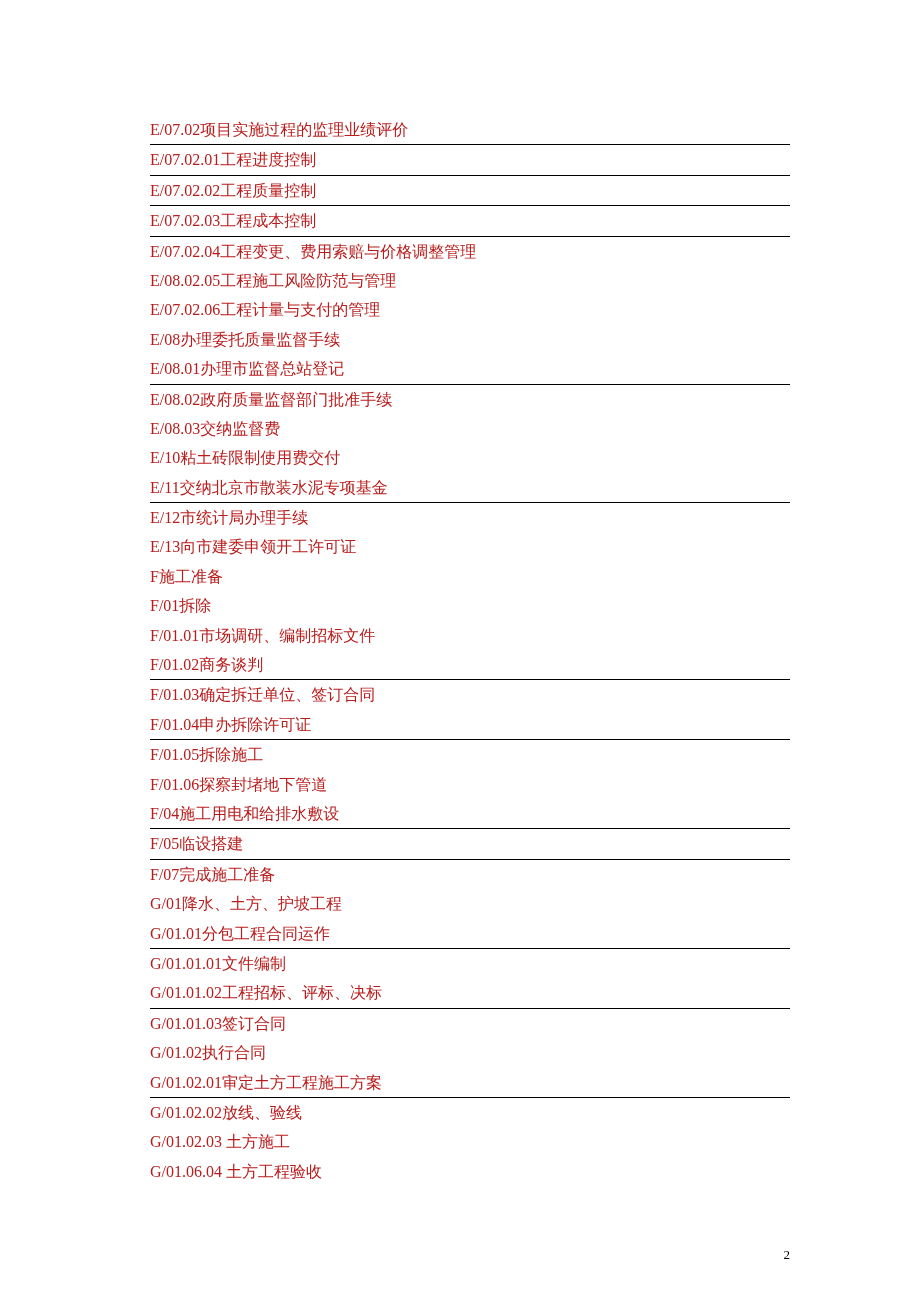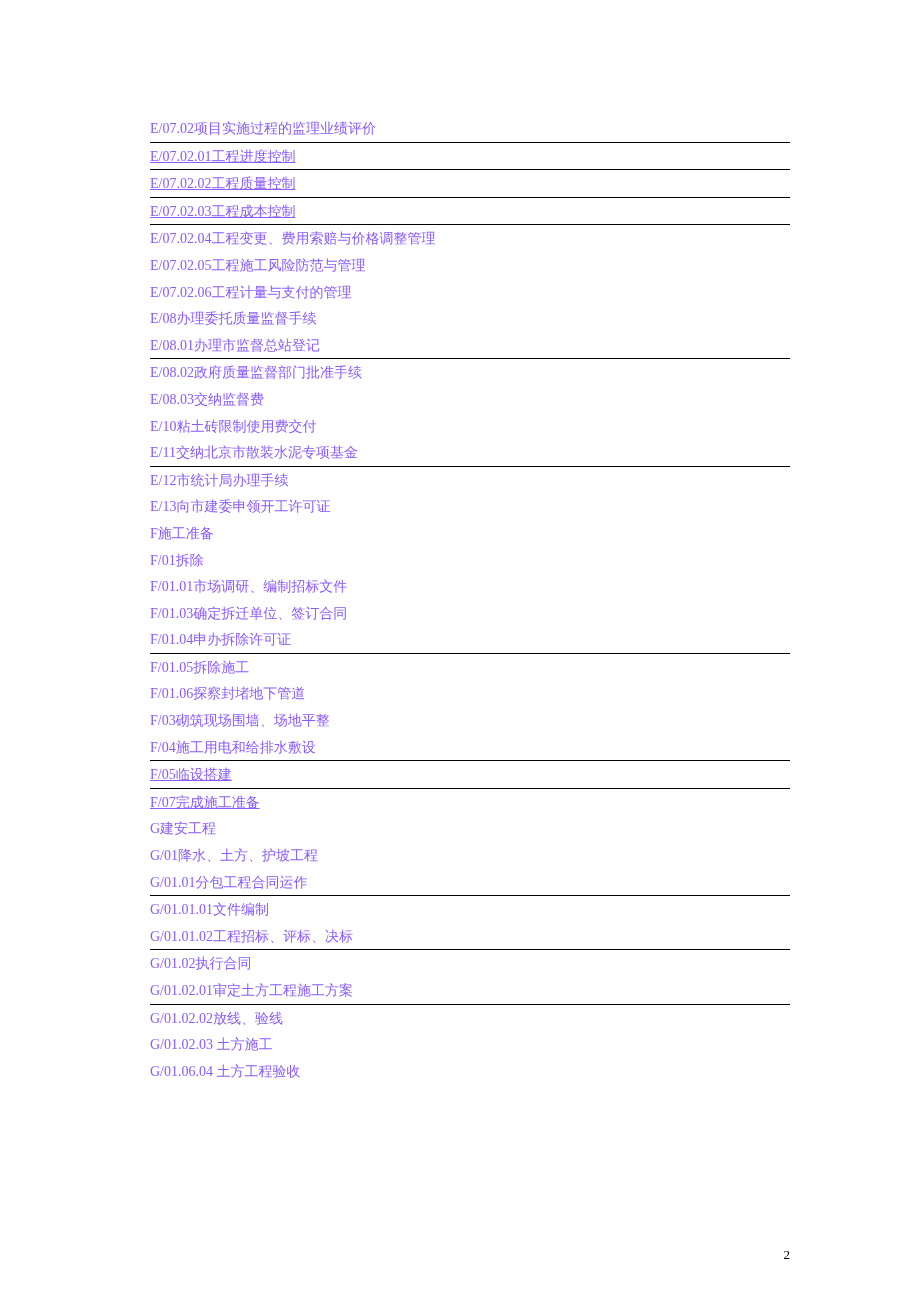--- a/index.html
+++ b/index.html
@@ -7,73 +7,72 @@
       background: #ffffff;
       font-family: "SimSun", "宋体", serif;
       width: 920px;
       height: 1303px;
       position: relative;
     }
     .content {
       padding: 115px 130px 0 150px;
     }
     .line {
-      font-size: 14px;
+      font-size: 16px;
       line-height: 1.4;
-      color: #8b5cf6;
+      color: #b91c1c;
       padding: 4px 0 3px 0;
     }
     .line.border {
       border-bottom: 1px solid #000;
     }
     .line.underline span {
-      text-decoration: underline;
     }
     .page-number {
       position: absolute;
       bottom: 40px;
       right: 130px;
       font-size: 13px;
       color: #000;
     }
   </style>
 </head>
 <body>
 
 <div class="content" id="content-container">
     <div class="line border"><span>E/07.02项目实施过程的监理业绩评价</span></div>
     <div class="line border underline"><span>E/07.02.01工程进度控制</span></div>
     <div class="line border underline"><span>E/07.02.02工程质量控制</span></div>
     <div class="line border underline"><span>E/07.02.03工程成本控制</span></div>
     <div class="line"><span>E/07.02.04工程变更、费用索赔与价格调整管理</span></div>
-    <div class="line"><span>E/07.02.05工程施工风险防范与管理</span></div>
+    <div class="line"><span>E/08.02.05工程施工风险防范与管理</span></div>
     <div class="line"><span>E/07.02.06工程计量与支付的管理</span></div>
     <div class="line"><span>E/08办理委托质量监督手续</span></div>
     <div class="line border"><span>E/08.01办理市监督总站登记</span></div>
     <div class="line"><span>E/08.02政府质量监督部门批准手续</span></div>
     <div class="line"><span>E/08.03交纳监督费</span></div>
     <div class="line"><span>E/10粘土砖限制使用费交付</span></div>
     <div class="line border"><span>E/11交纳北京市散装水泥专项基金</span></div>
     <div class="line"><span>E/12市统计局办理手续</span></div>
     <div class="line"><span>E/13向市建委申领开工许可证</span></div>
     <div class="line"><span>F施工准备</span></div>
     <div class="line"><span>F/01拆除</span></div>
     <div class="line"><span>F/01.01市场调研、编制招标文件</span></div>
+    <div class="line border"><span>F/01.02商务谈判</span></div>
     <div class="line"><span>F/01.03确定拆迁单位、签订合同</span></div>
     <div class="line border"><span>F/01.04申办拆除许可证</span></div>
     <div class="line"><span>F/01.05拆除施工</span></div>
     <div class="line"><span>F/01.06探察封堵地下管道</span></div>
-    <div class="line"><span>F/03砌筑现场围墙、场地平整</span></div>
     <div class="line border"><span>F/04施工用电和给排水敷设</span></div>
     <div class="line border underline"><span>F/05临设搭建</span></div>
     <div class="line underline"><span>F/07完成施工准备</span></div>
-    <div class="line"><span>G建安工程</span></div>
     <div class="line"><span>G/01降水、土方、护坡工程</span></div>
     <div class="line border"><span>G/01.01分包工程合同运作</span></div>
     <div class="line"><span>G/01.01.01文件编制</span></div>
     <div class="line border"><span>G/01.01.02工程招标、评标、决标</span></div>
+    <div class="line"><span>G/01.01.03签订合同</span></div>
     <div class="line"><span>G/01.02执行合同</span></div>
     <div class="line border"><span>G/01.02.01审定土方工程施工方案</span></div>
     <div class="line"><span>G/01.02.02放线、验线</span></div>
     <div class="line"><span>G/01.02.03 土方施工</span></div>
     <div class="line"><span>G/01.06.04 土方工程验收</span></div>
   </div>
 <div class="page-number">2</div>
 
 </body></html>

